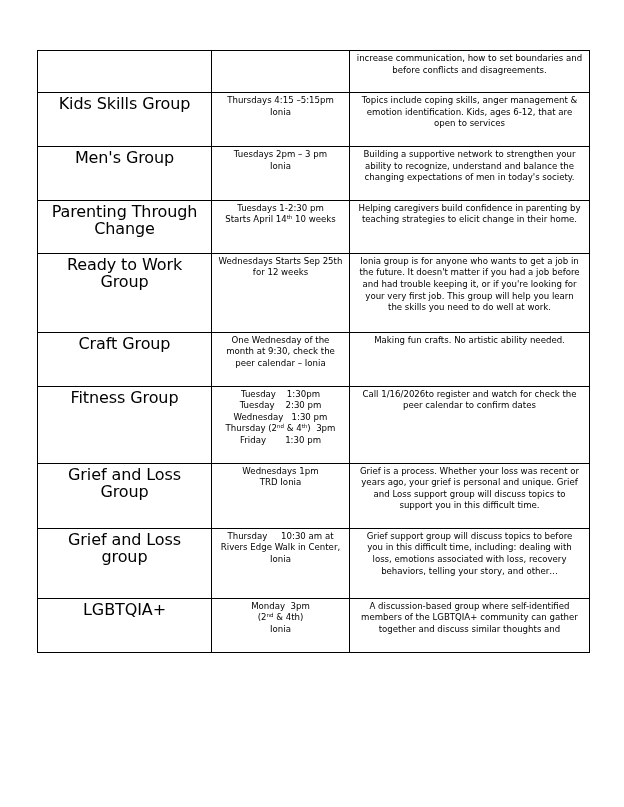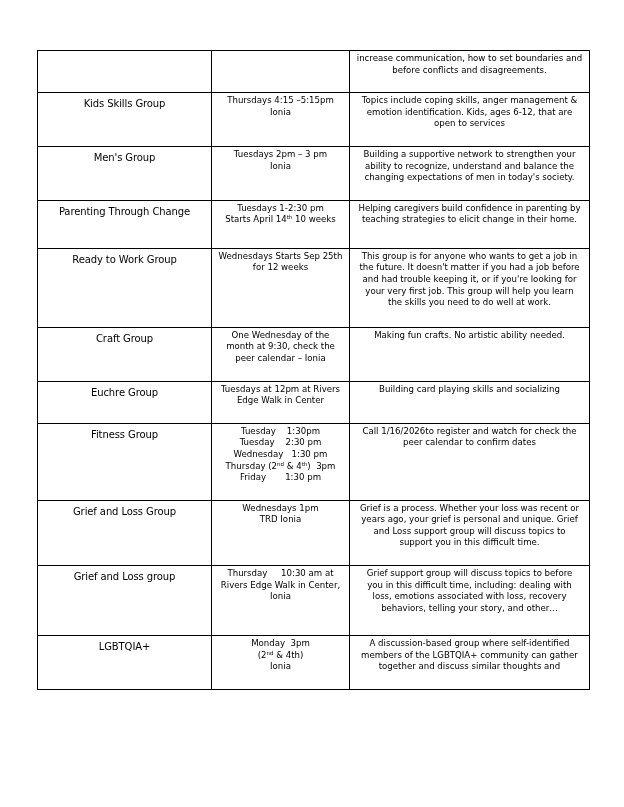--- a/index.html
+++ b/index.html
@@ -2,21 +2,21 @@
 <html><head>
 <meta charset="utf-8">
 <style>
   html, body { margin: 0; padding: 0; background: #ffffff; }
   body { width: 624px; height: 807px; position: relative; overflow: hidden;
          font-family: "DejaVu Sans", sans-serif; color: #000; }
   table.groups { position: absolute; left: 37px; top: 50px; width: 552px;
                  border-collapse: collapse; table-layout: fixed; }
   table.groups td { border: 1.3px solid #000; vertical-align: top; padding: 2px 5px 16px 5px; text-align: center; }
   col.c1 { width: 174px; } col.c2 { width: 138px; } col.c3 { width: 240px; }
-  .name { font-size: 10px; line-height: 17px; padding-top: 1px; letter-spacing: -0.1px; }
+  .name { font-size: 16px; line-height: 17px; padding-top: 1px; letter-spacing: -0.1px; }
   .sched, .desc { font-size: 8.6px; line-height: 11.6px; }
   .sched span.line, .desc span.line { display: block; white-space: pre; }
   sup { font-size: 5.5px; line-height: 0; vertical-align: 3px; }
   .footer { position: absolute; left: 37px; top: 798px; font-size: 9.5px; color: #111; margin-top: 28px; }
 </style>
 </head>
 <body>
 
 <table class="groups">
   <colgroup>
@@ -73,51 +73,41 @@
       </td>
     </tr>
 
     <tr style="height:79px">
       <td class="name">Ready to Work Group</td>
       <td class="sched">
         <span class="line">Wednesdays Starts Sep 25th</span>
         <span class="line">for 12 weeks</span>
       </td>
       <td class="desc">
-        <span class="line">This group is for anyone who wants to get a job in</span>
+        <span class="line">Ionia group is for anyone who wants to get a job in</span>
         <span class="line">the future. It doesn't matter if you had a job before</span>
         <span class="line">and had trouble keeping it, or if you're looking for</span>
         <span class="line">your very first job. This group will help you learn</span>
         <span class="line">the skills you need to do well at work.</span>
       </td>
     </tr>
 
 
     <tr style="height:49px">
       <td class="name">Craft Group</td>
       <td class="sched">
         <span class="line">One Wednesday of the</span>
         <span class="line">month at 9:30, check the</span>
         <span class="line">peer calendar – Ionia</span>
       </td>
       <td class="desc">
         <span class="line">Making fun crafts. No artistic ability needed.</span>
       </td>
     </tr>
 
-    <tr style="height:36px">
-      <td class="name">Euchre Group</td>
-      <td class="sched">
-        <span class="line">Tuesdays at 12pm at Rivers</span>
-        <span class="line">Edge Walk in Center</span>
-      </td>
-      <td class="desc">
-        <span class="line">Building card playing skills and socializing</span>
-      </td>
-    </tr>
 
     <tr style="height:73px">
       <td class="name">Fitness Group</td>
       <td class="sched">
         <span class="line">Tuesday    1:30pm</span>
         <span class="line">Tuesday    2:30 pm</span>
         <span class="line">Wednesday   1:30 pm</span>
         <span class="line"><span>Thursday (2</span><sup>nd</sup><span> &amp; 4</span><sup>th</sup><span>)  3pm</span></span>
         <span class="line">Friday       1:30 pm</span>
       </td>

